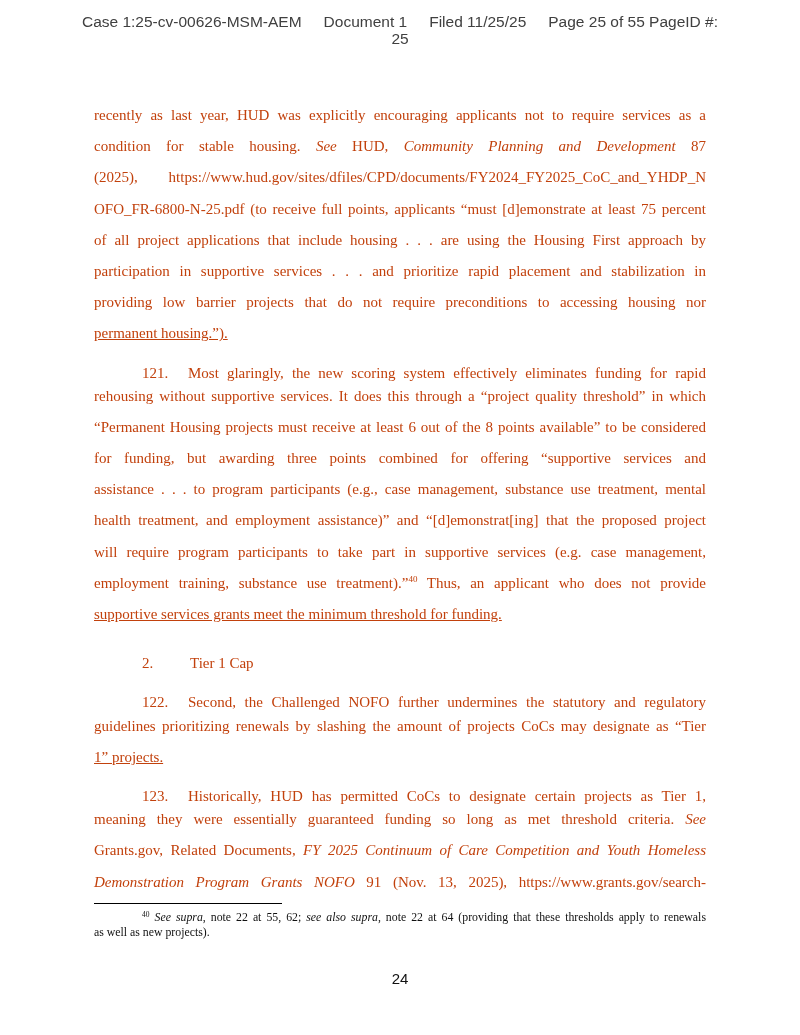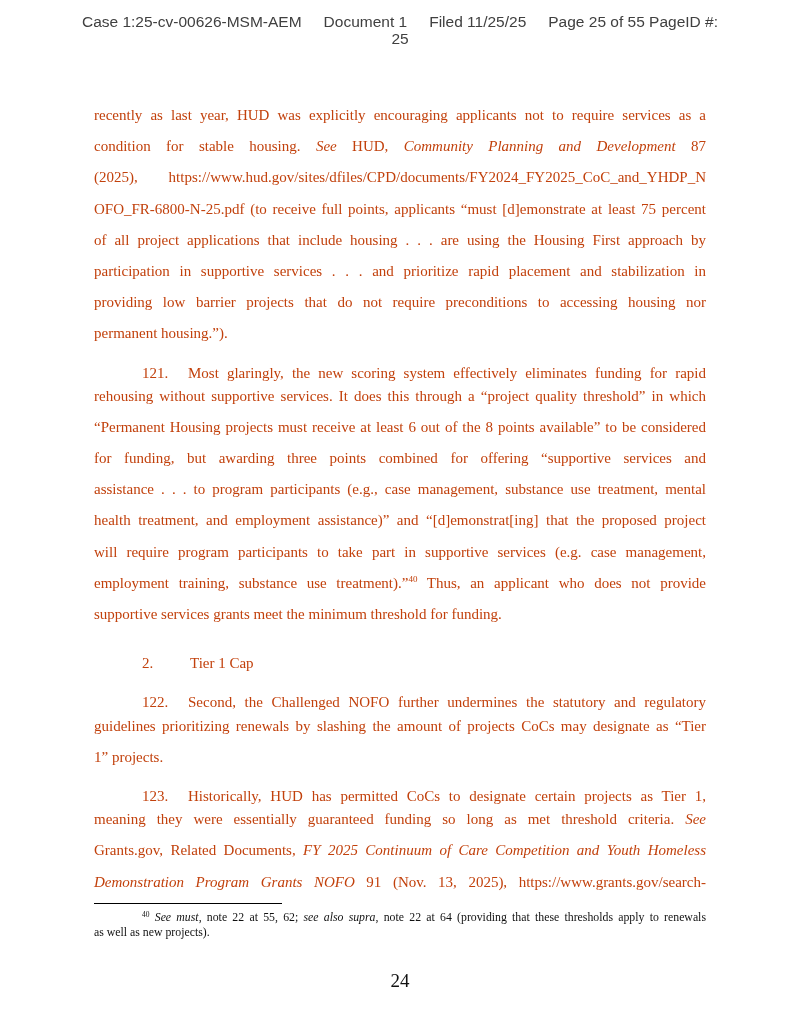--- a/index.html
+++ b/index.html
@@ -12,39 +12,39 @@
     .header .row { white-space: pre; }
     .header span.gap { display: inline-block; width: 22px; }
     .body {
       position: absolute; left: 94px; width: 612px; top: 102px;
       font-family: "Liberation Serif", serif; font-size: 15px; color: #c2410c;
     }
     .line {
       height: 31.2px; line-height: 26px; white-space: nowrap;
       text-align: justify; text-align-last: justify; overflow: visible;
     }
-    .line.last { text-align-last: left; }
+    .line.last { text-align-last: left; text-decoration: underline; }
     .indent { padding-left: 48px; }
     .num { display: inline-block; width: 46px; margin-top: 8px; }
     .heading-line { font-weight: normal; padding-left: 48px; text-align-last: left; margin-top: 18px; }
     .heading-line .hnum { display: inline-block; width: 48px; }
     i { font-style: italic; }
     sup { font-size: 9px; vertical-align: 6px; line-height: 0; }
     .fn-rule {
       position: absolute; left: 94px; top: 903px; width: 188px; height: 1px; background: #000;
     }
     .footnote {
       position: absolute; left: 94px; width: 612px; top: 910px;
       font-family: "Liberation Serif", serif; font-size: 11.8px; line-height: 15px; color: #111;
     }
     .footnote .fl1 { padding-left: 48px; text-align: justify; text-align-last: justify; white-space: nowrap; }
     .footnote sup { font-size: 7.5px; vertical-align: 4px; }
     .page-number {
       position: absolute; top: 970px; left: 0; width: 800px; text-align: center;
-      font-family: Liberation Serif, serif; font-size: 19px; color: #111;
+      font-family: Liberation Sans, sans-serif; font-size: 15px; color: #111;
     }
   </style>
 </head>
 <body>
 
 <div class="header">
   <div class="row"><span>Case 1:25-cv-00626-MSM-AEM</span><span class="gap"></span><span>Document 1</span><span class="gap"></span><span>Filed 11/25/25</span><span class="gap"></span><span>Page 25 of 55 PageID #:</span></div>
   <div>25</div>
 </div>
 
@@ -85,17 +85,17 @@
     <div class="line indent"><span class="num">123.</span><span>Historically, HUD has permitted CoCs to designate certain projects as Tier 1,</span></div>
     <div class="line"><span>meaning they were essentially guaranteed funding so long as met threshold criteria.</span> <i>See</i></div>
     <div class="line"><span>Grants.gov, Related Documents,</span> <i>FY 2025 Continuum of Care Competition and Youth Homeless</i></div>
     <div class="line"><i>Demonstration Program Grants NOFO</i> <span>91 (Nov. 13, 2025), https://www.grants.gov/search-</span></div>
   </div>
 </div>
 
 <div class="fn-rule"></div>
 
 <div class="footnote">
-  <div class="fl1"><sup>40</sup> <i>See must</i><span>, note 22 at 55, 62; </span><i>see also supra</i><span>, note 22 at 64 (providing that these thresholds apply to renewals</span></div>
+  <div class="fl1"><sup>40</sup> <i>See supra</i><span>, note 22 at 55, 62; </span><i>see also supra</i><span>, note 22 at 64 (providing that these thresholds apply to renewals</span></div>
   <div>as well as new projects).</div>
 </div>
 
 <div class="page-number">24</div>
 
 </body></html>

